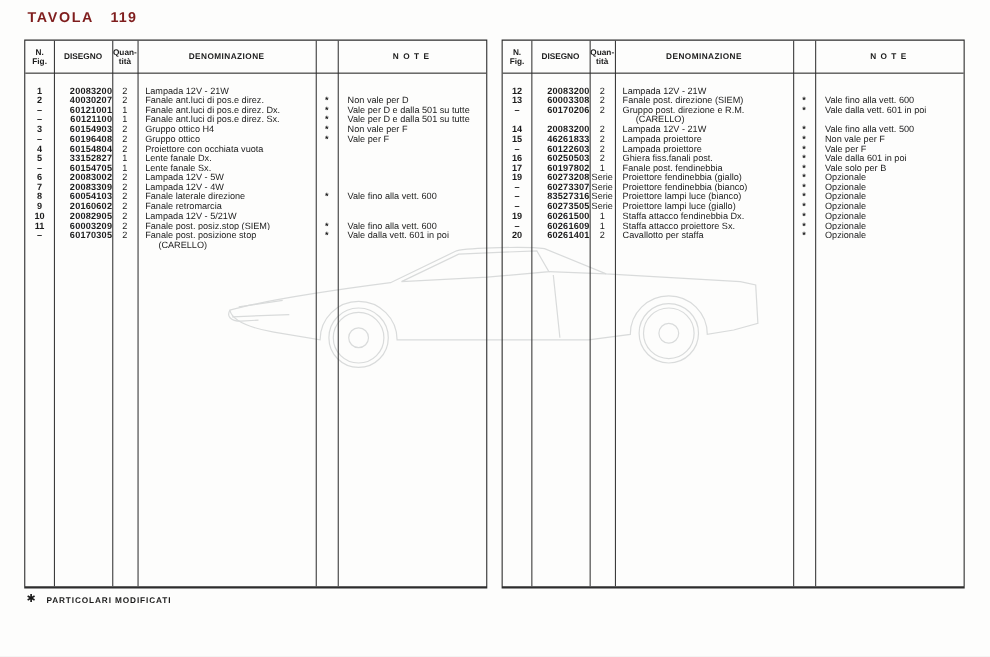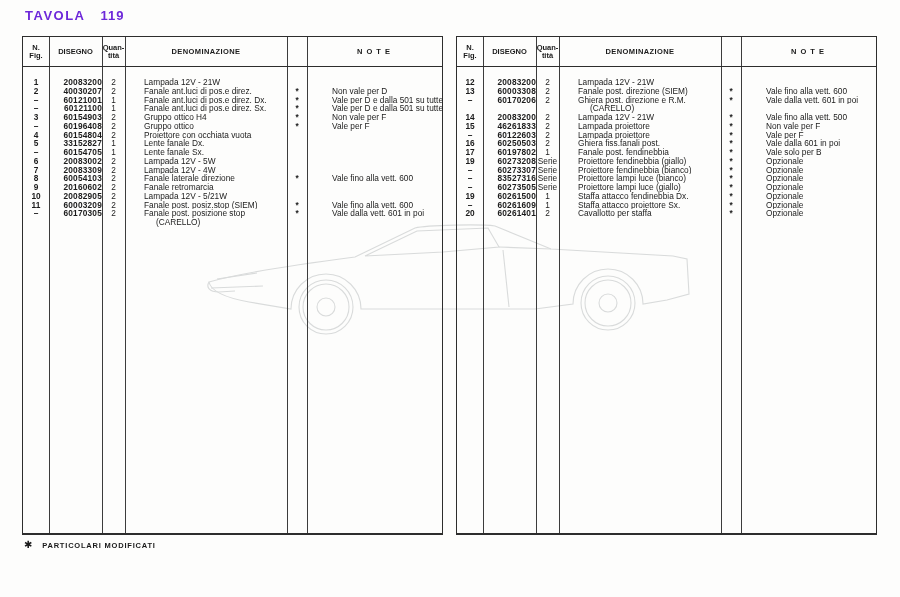--- a/index.html
+++ b/index.html
@@ -1,21 +1,21 @@
 <!DOCTYPE html>
 <html><head>
 <meta charset="utf-8">
 <style>
   html,body{margin:0;padding:0;background:#e8e8e8;}
   .page{
     position:relative;width:900px;height:597px;background:#fdfdfc;
     overflow:hidden;font-family:"Liberation Sans",sans-serif;color:#1b1b1b;
   }
   .title{position:absolute;left:25px;top:8px;font-size:13px;font-weight:bold;
-    letter-spacing:1.5px;color:#6d28d9;}
+    letter-spacing:1.5px;color:#7f1d1d;}
   .title .num{margin-left:15px;letter-spacing:1px;}
   .watermark{position:absolute;left:205px;top:200px;width:505px;height:160px;z-index:1;}
   .ptable{
     position:absolute;top:36px;width:421px;height:499px;z-index:2;
     border:1.5px solid #2d2d2d;border-bottom-width:2.5px;background:transparent;
     box-sizing:border-box;
   }
   .ptable.left{left:22px;}
   .ptable.right{left:456px;}
   .vline{position:absolute;top:0;bottom:0;width:1px;background:#3c3c3c;}
@@ -29,24 +29,24 @@
   .hc.note-h{letter-spacing:4px;}
   .hc.den-h{letter-spacing:0.4px;text-align:right;}
   .tbody{position:absolute;top:41px;left:0;right:0;}
   .trow{
     display:grid;grid-template-columns:26px 53px 23px 162px 20px 137px;
     font-size:8.3px;line-height:8.75px;align-items:start;
   }
   .c-fig{text-align:center;font-weight:bold;}
   .c-dis{text-align:right;font-weight:bold;letter-spacing:0.2px;}
   .c-qty{text-align:center;}
-  .c-den{padding-left:19px;white-space:nowrap;overflow:hidden;}
+  .c-den{padding-left:7px;white-space:nowrap;overflow:hidden;}
   .c-den .cont{padding-left:12px;}
   .c-star{text-align:center;font-weight:bold;}
-  .c-note{padding-left:9px;white-space:nowrap;overflow:hidden;margin-left:16px;}
+  .c-note{padding-left:9px;white-space:nowrap;overflow:hidden;}
   .footnote{
     position:absolute;left:24px;top:540px;z-index:2;display:flex;align-items:center;gap:9px;
     font-size:7.5px;font-weight:bold;letter-spacing:0.8px;color:#191919;
   }
   .footnote .star{font-size:10px;line-height:10px;font-weight:normal;}
 </style>
 </head>
 <body>
 
 <div class="page">
@@ -303,21 +303,21 @@
             <div>Fanale post. direzione (SIEM)</div>
           </div>
           <div class="c-star">*</div>
           <div class="c-note">Vale fino alla vett. 600</div>
         </div>
         <div class="trow">
           <div class="c-fig">–</div>
           <div class="c-dis">60170206</div>
           <div class="c-qty">2</div>
           <div class="c-den">
-            <div>Ghiera post. direzione e R.M.</div>
+            <div>Gruppo post. direzione e R.M.</div>
             <div class="cont">(CARELLO)</div>
           </div>
           <div class="c-star">*</div>
           <div class="c-note">Vale dalla vett. 601 in poi</div>
         </div>
         <div class="trow">
           <div class="c-fig">14</div>
           <div class="c-dis">20083200</div>
           <div class="c-qty">2</div>
           <div class="c-den">

